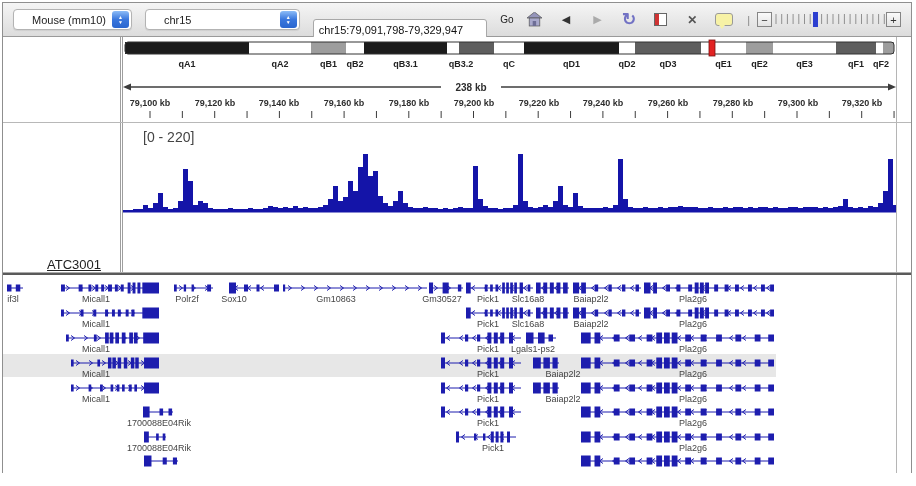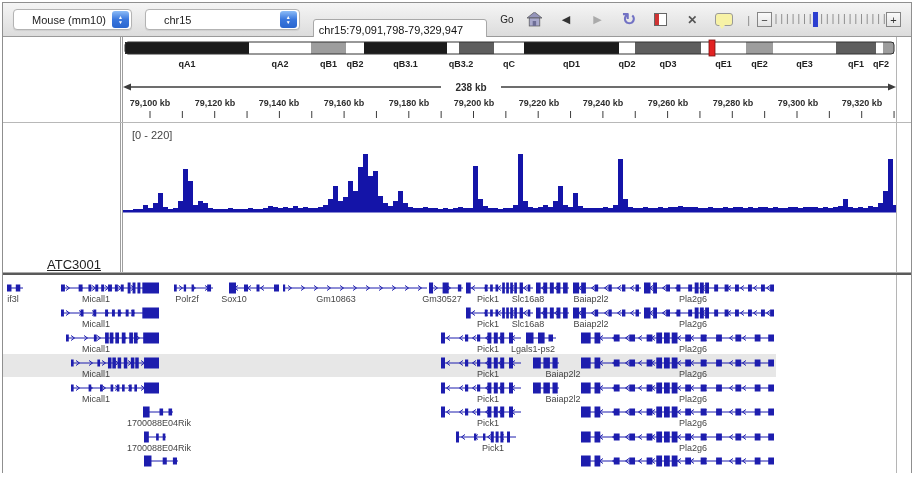--- a/index.html
+++ b/index.html
@@ -25,21 +25,21 @@
   #zoom-widget{margin-left:auto;display:flex;align-items:center;}
   .zbox{width:15px;height:15px;border:1px solid #858585;background:linear-gradient(#fafafa,#e3e3e3);display:flex;align-items:center;justify-content:center;font-size:11px;color:#333;box-sizing:border-box;}
   
   .panel{display:flex;box-sizing:border-box;background:#fff;}
   .label-col{flex:0 0 120px;border-right:3px double #9e9e9e;box-sizing:border-box;display:flex;align-items:flex-end;font-size:13px;color:#222;text-decoration:underline;}
   .data-col{flex:1;position:relative;overflow:hidden;}
   .gutter{flex:0 0 15px;border-left:1px solid #b5b5b5;box-sizing:border-box;background:#fff;}
   #header-panel{flex:0 0 86px;border-bottom:1px solid #b8b8b8;}
   #coverage-panel{flex:0 0 150px;border-bottom:1px solid #aaa;}
   #genes-panel{flex:1;border-top:2px solid #5a5a5a;}
-  #coverage-range{position:absolute;left:9px;top:6px;font-size:11px;color:#444;}
+  #coverage-range{position:absolute;left:20px;top:6px;font-size:14px;color:#444;}
   #atc-label{padding-left:44px;}
   #refseq-label{padding-left:20px;align-items:flex-start;padding-top:68px;}
   svg{display:block;}
   text{font-family:"Liberation Sans",sans-serif;}
 </style>
 </head>
 <body>
 
 <div id="frame">
 

